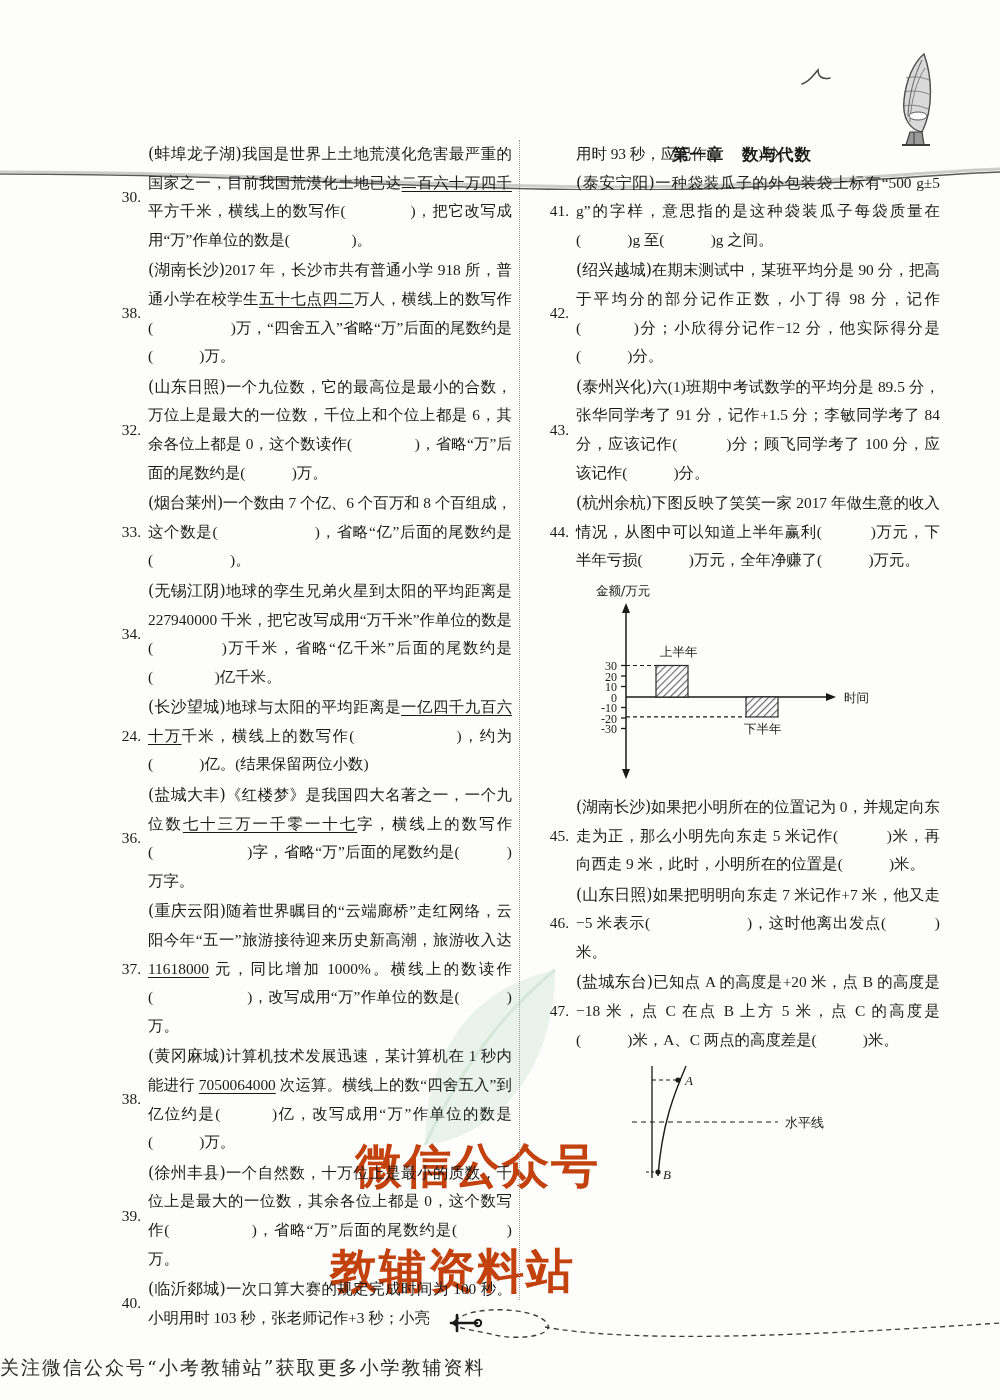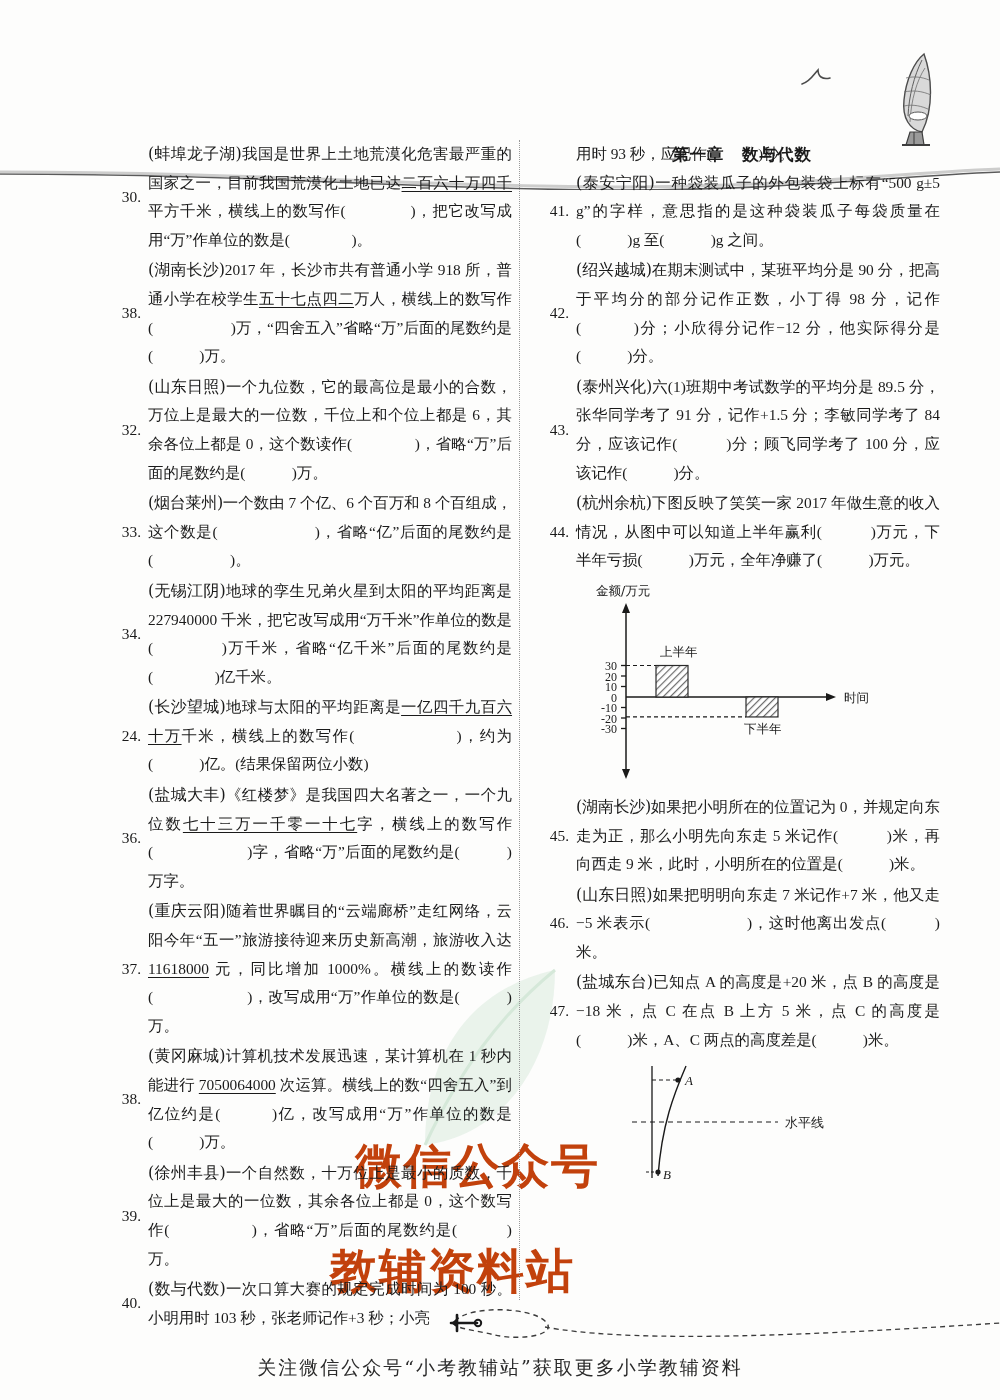--- a/index.html
+++ b/index.html
@@ -137,21 +137,21 @@
   
   .footer {
     position: absolute;
     left: 0; top: 1295px;
     width: 1000px; height: 70px;
   }
   .footer-note {
     position: absolute;
     left: 0; top: 1355px;
     width: 1000px;
-    text-align: center;
+    text-align: left;
     font-size: 19px;
     font-family: "DejaVu Serif", serif;
     color: #2b2b2b;
     letter-spacing: 2px;
   }
 </style>
 </head>
 <body>
 
 <div class="page-scan"></div>
@@ -226,21 +226,21 @@
     <div class="q">
       <div class="q-num">38.</div>
       <div class="q-body"><span class="src">(黄冈麻城)</span><span>计算机技术发展迅速，某计算机在 1 秒内能进行 </span><span class="u">7050064000</span><span> 次运算。横线上的数“四舍五入”到亿位约是(　　　)亿，改写成用“万”作单位的数是(　　　)万。</span></div>
     </div>
     <div class="q">
       <div class="q-num">39.</div>
       <div class="q-body"><span class="src">(徐州丰县)</span><span>一个自然数，十万位上是最小的质数，千位上是最大的一位数，其余各位上都是 0，这个数写作(　　　　　)，省略“万”后面的尾数约是(　　　)万。</span></div>
     </div>
     <div class="q">
       <div class="q-num">40.</div>
-      <div class="q-body"><span class="src">(数与代数)</span><span>一次口算大赛的规定完成时间为 100 秒。小明用时 103 秒，张老师记作+3 秒；小亮</span></div>
+      <div class="q-body"><span class="src">(临沂郯城)</span><span>一次口算大赛的规定完成时间为 100 秒。小明用时 103 秒，张老师记作+3 秒；小亮</span></div>
     </div>
   </div>
 
 <div class="col col-right" id="right-col">
     <div class="q-cont">用时 93 秒，应记作(　　　)秒。</div>
     <div class="q">
       <div class="q-num">41.</div>
       <div class="q-body"><span class="src">(泰安宁阳)</span><span>一种袋装瓜子的外包装袋上标有“500 g±5 g”的字样，意思指的是这种袋装瓜子每袋质量在(　　　)g 至(　　　)g 之间。</span></div>
     </div>
     <div class="q">

